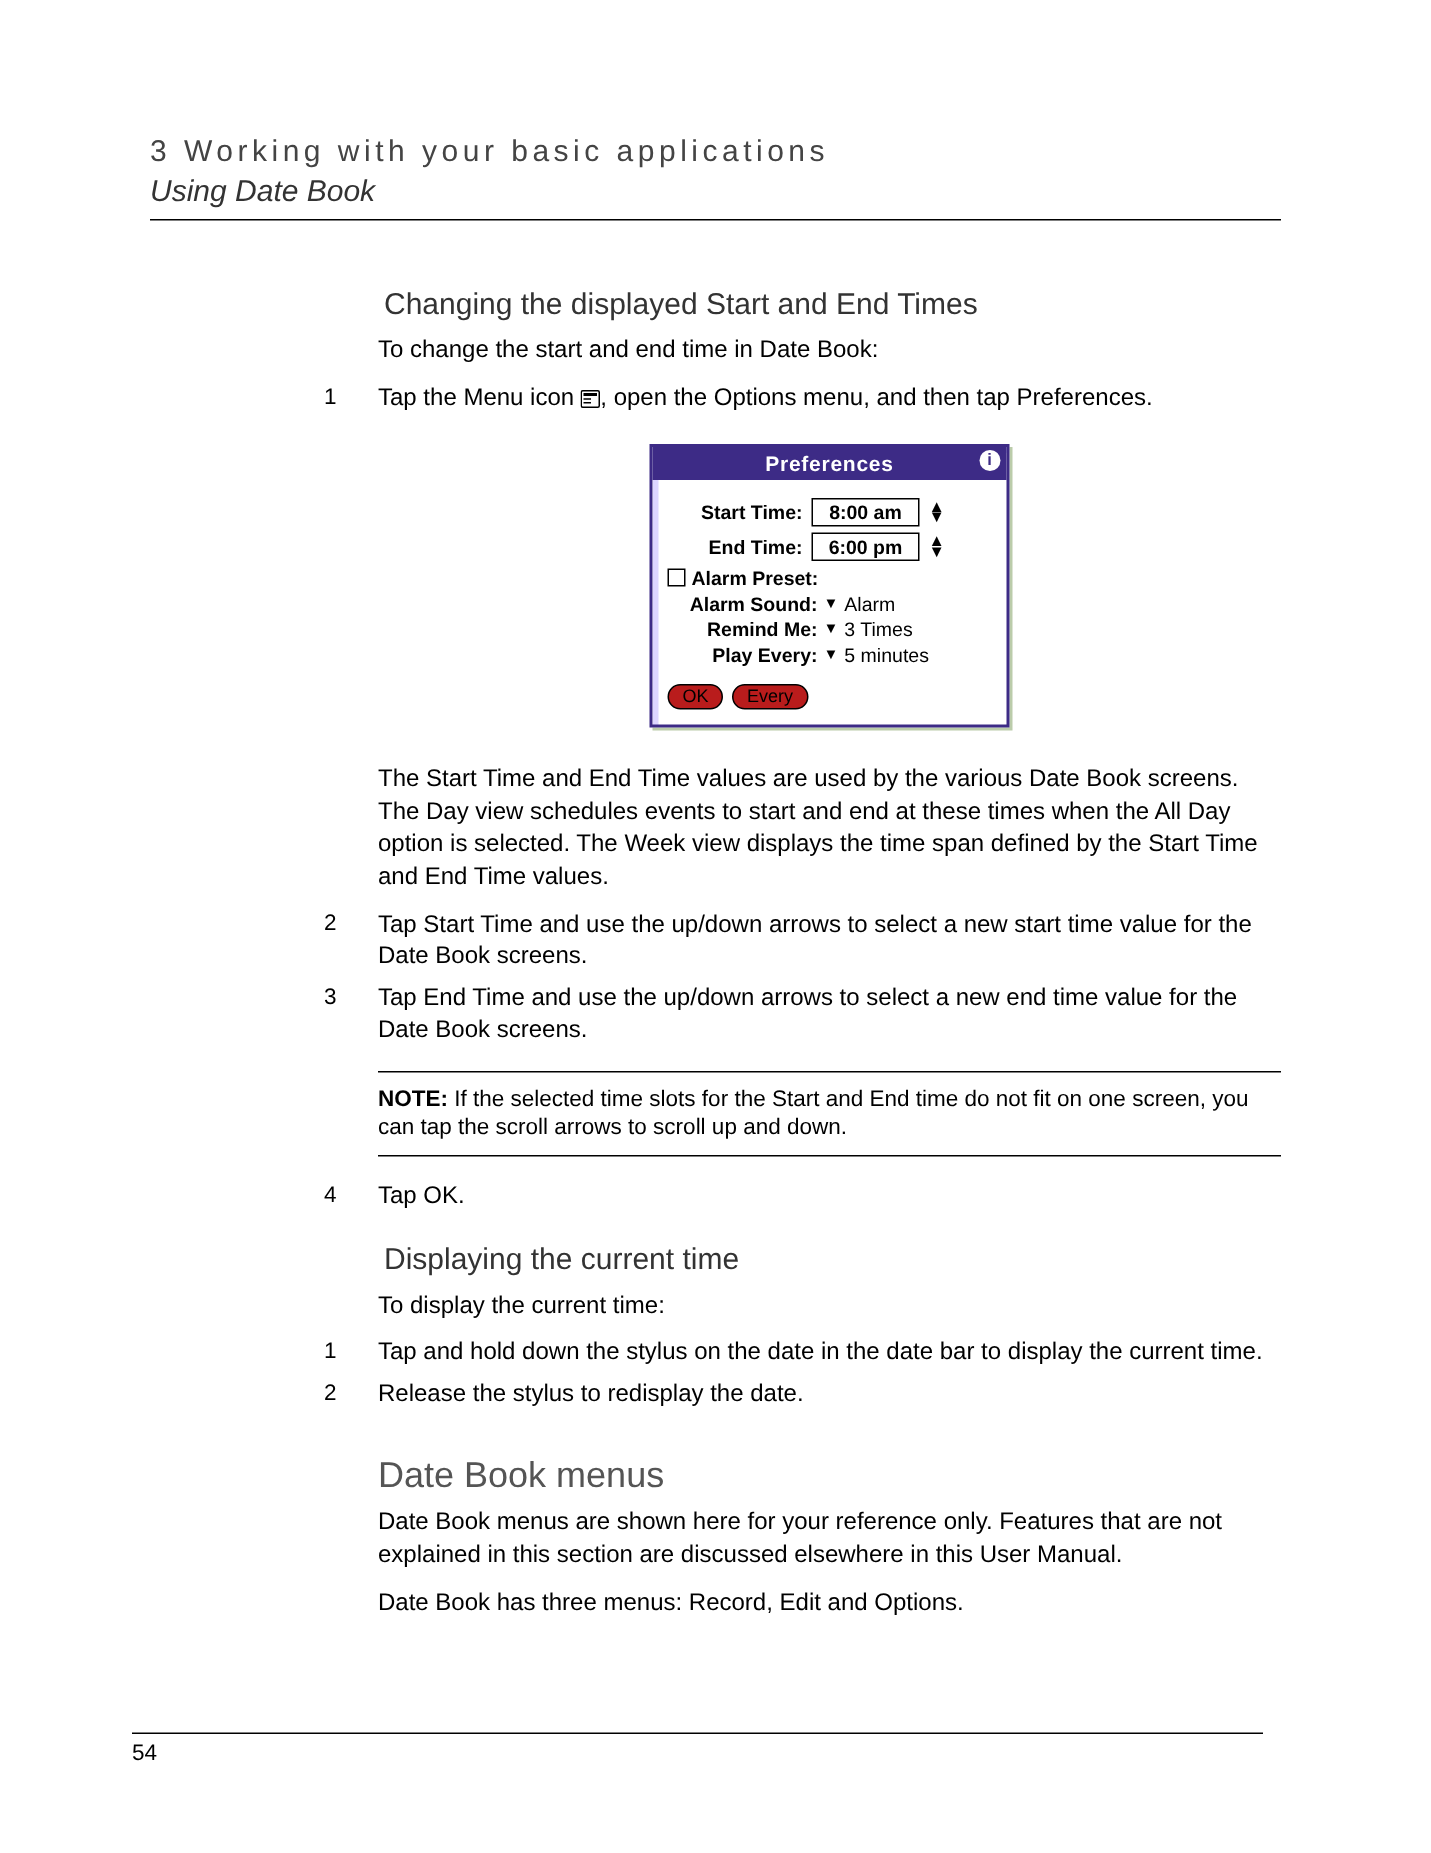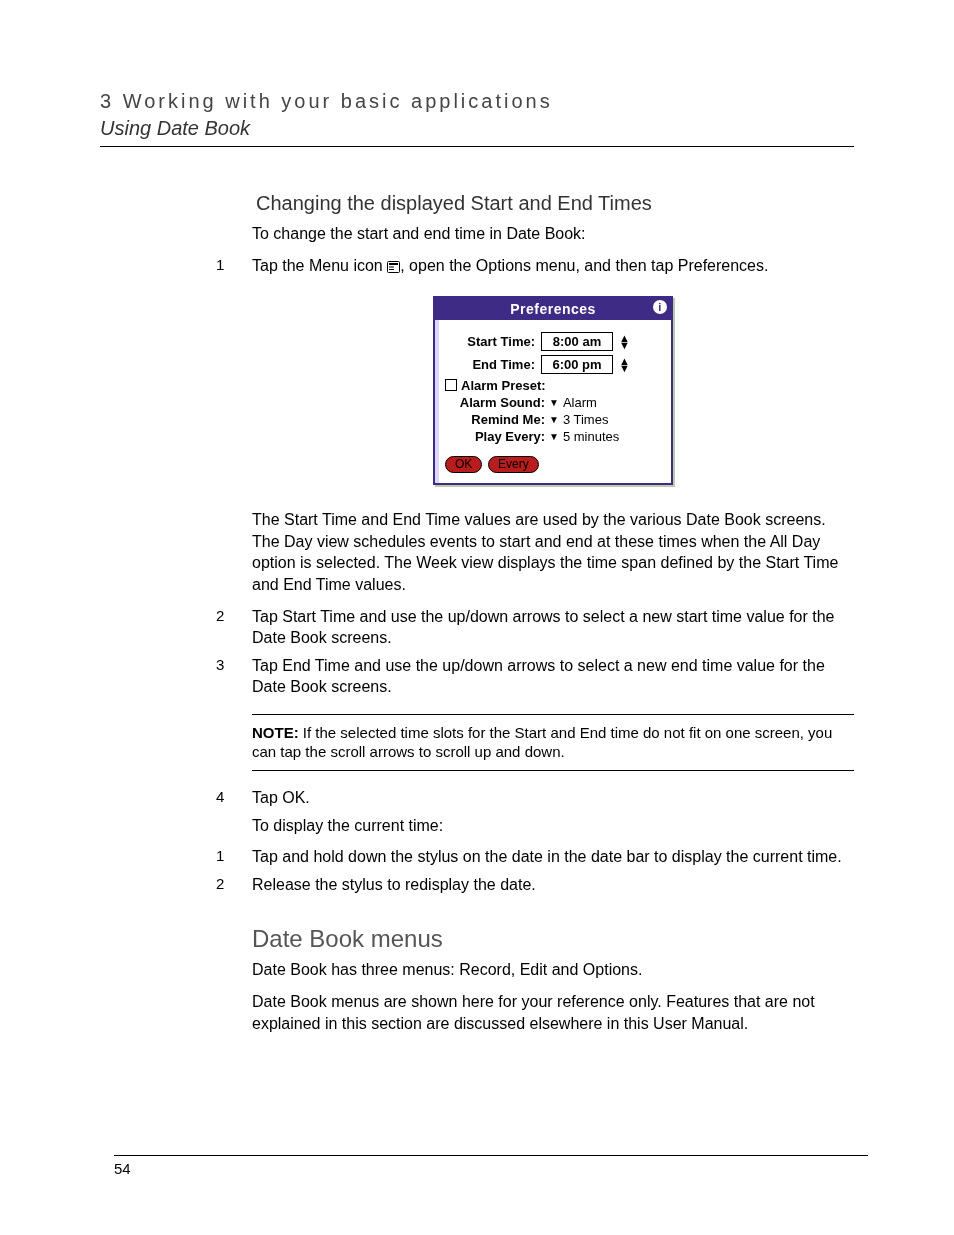--- a/index.html
+++ b/index.html
@@ -191,21 +191,21 @@
     padding: 0px 9px 1px 9px;
     font-size: 12px;
     margin-right: 2px;
     cursor: pointer;
     background: #b91c1c;
   }
 
   .page-number {
     position: absolute;
     bottom: 58px;
-    left: 114px;
+    left: 88px;
     font-size: 15px;
     border-top: 1px solid #000;
     width: 754px;
     padding-top: 4px;
   }
 </style>
 </head>
 <body>
 
 <div class="page">
@@ -295,30 +295,31 @@
 
     <div class="note-box">
       <span class="note-label">NOTE:</span><span> If the selected time slots for the Start and End time do not fit on one screen, you can tap the scroll arrows to scroll up and down.</span>
     </div>
 
     <div class="step-row">
       <div class="step-num">4</div>
       <div class="step-text">Tap OK.</div>
     </div>
 
+    <div class="h2" style="margin-top:20px">Displaying the current time</div>
     <div class="intro">To display the current time:</div>
     <div class="step-row">
       <div class="step-num">1</div>
       <div class="step-text">Tap and hold down the stylus on the date in the date bar to display the current time.</div>
     </div>
     <div class="step-row">
       <div class="step-num">2</div>
       <div class="step-text">Release the stylus to redisplay the date.</div>
     </div>
 
     <div class="h1">Date Book menus</div>
+    <div class="body-text">Date Book menus are shown here for your reference only. Features that are not explained in this section are discussed elsewhere in this User Manual.</div>
     <div class="body-text">Date Book has three menus: Record, Edit and Options.</div>
-    <div class="body-text">Date Book menus are shown here for your reference only. Features that are not explained in this section are discussed elsewhere in this User Manual.</div>
 
   </div>
 
   <div class="page-number">54</div>
 </div>
 
 </body></html>

